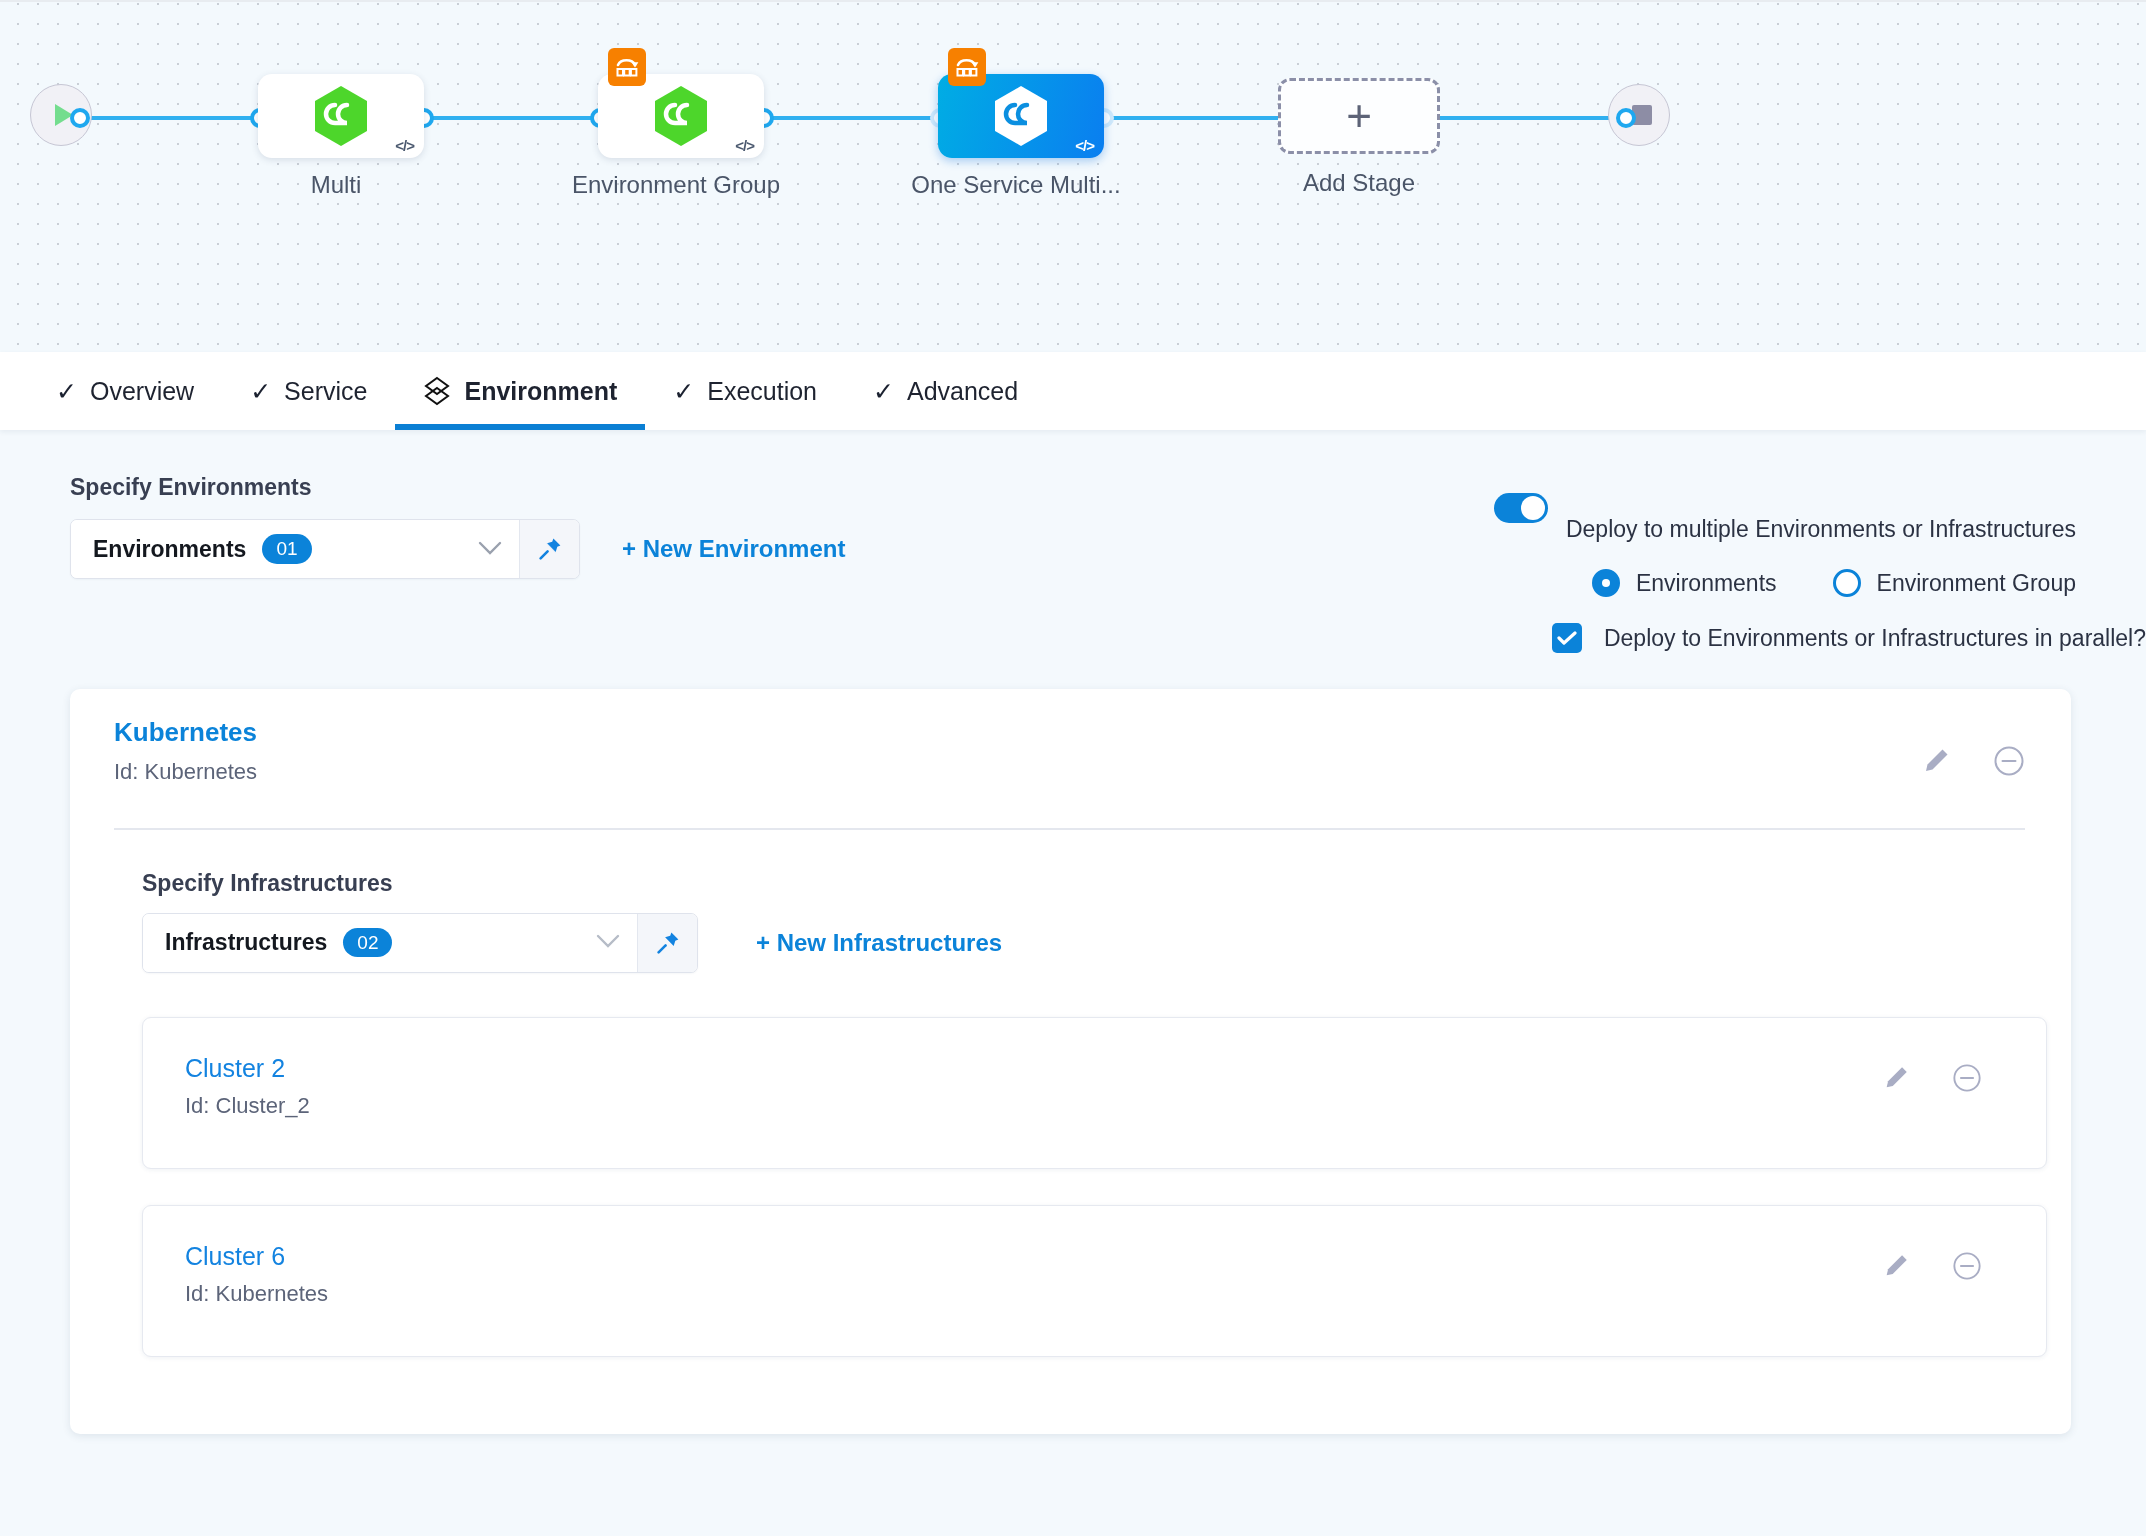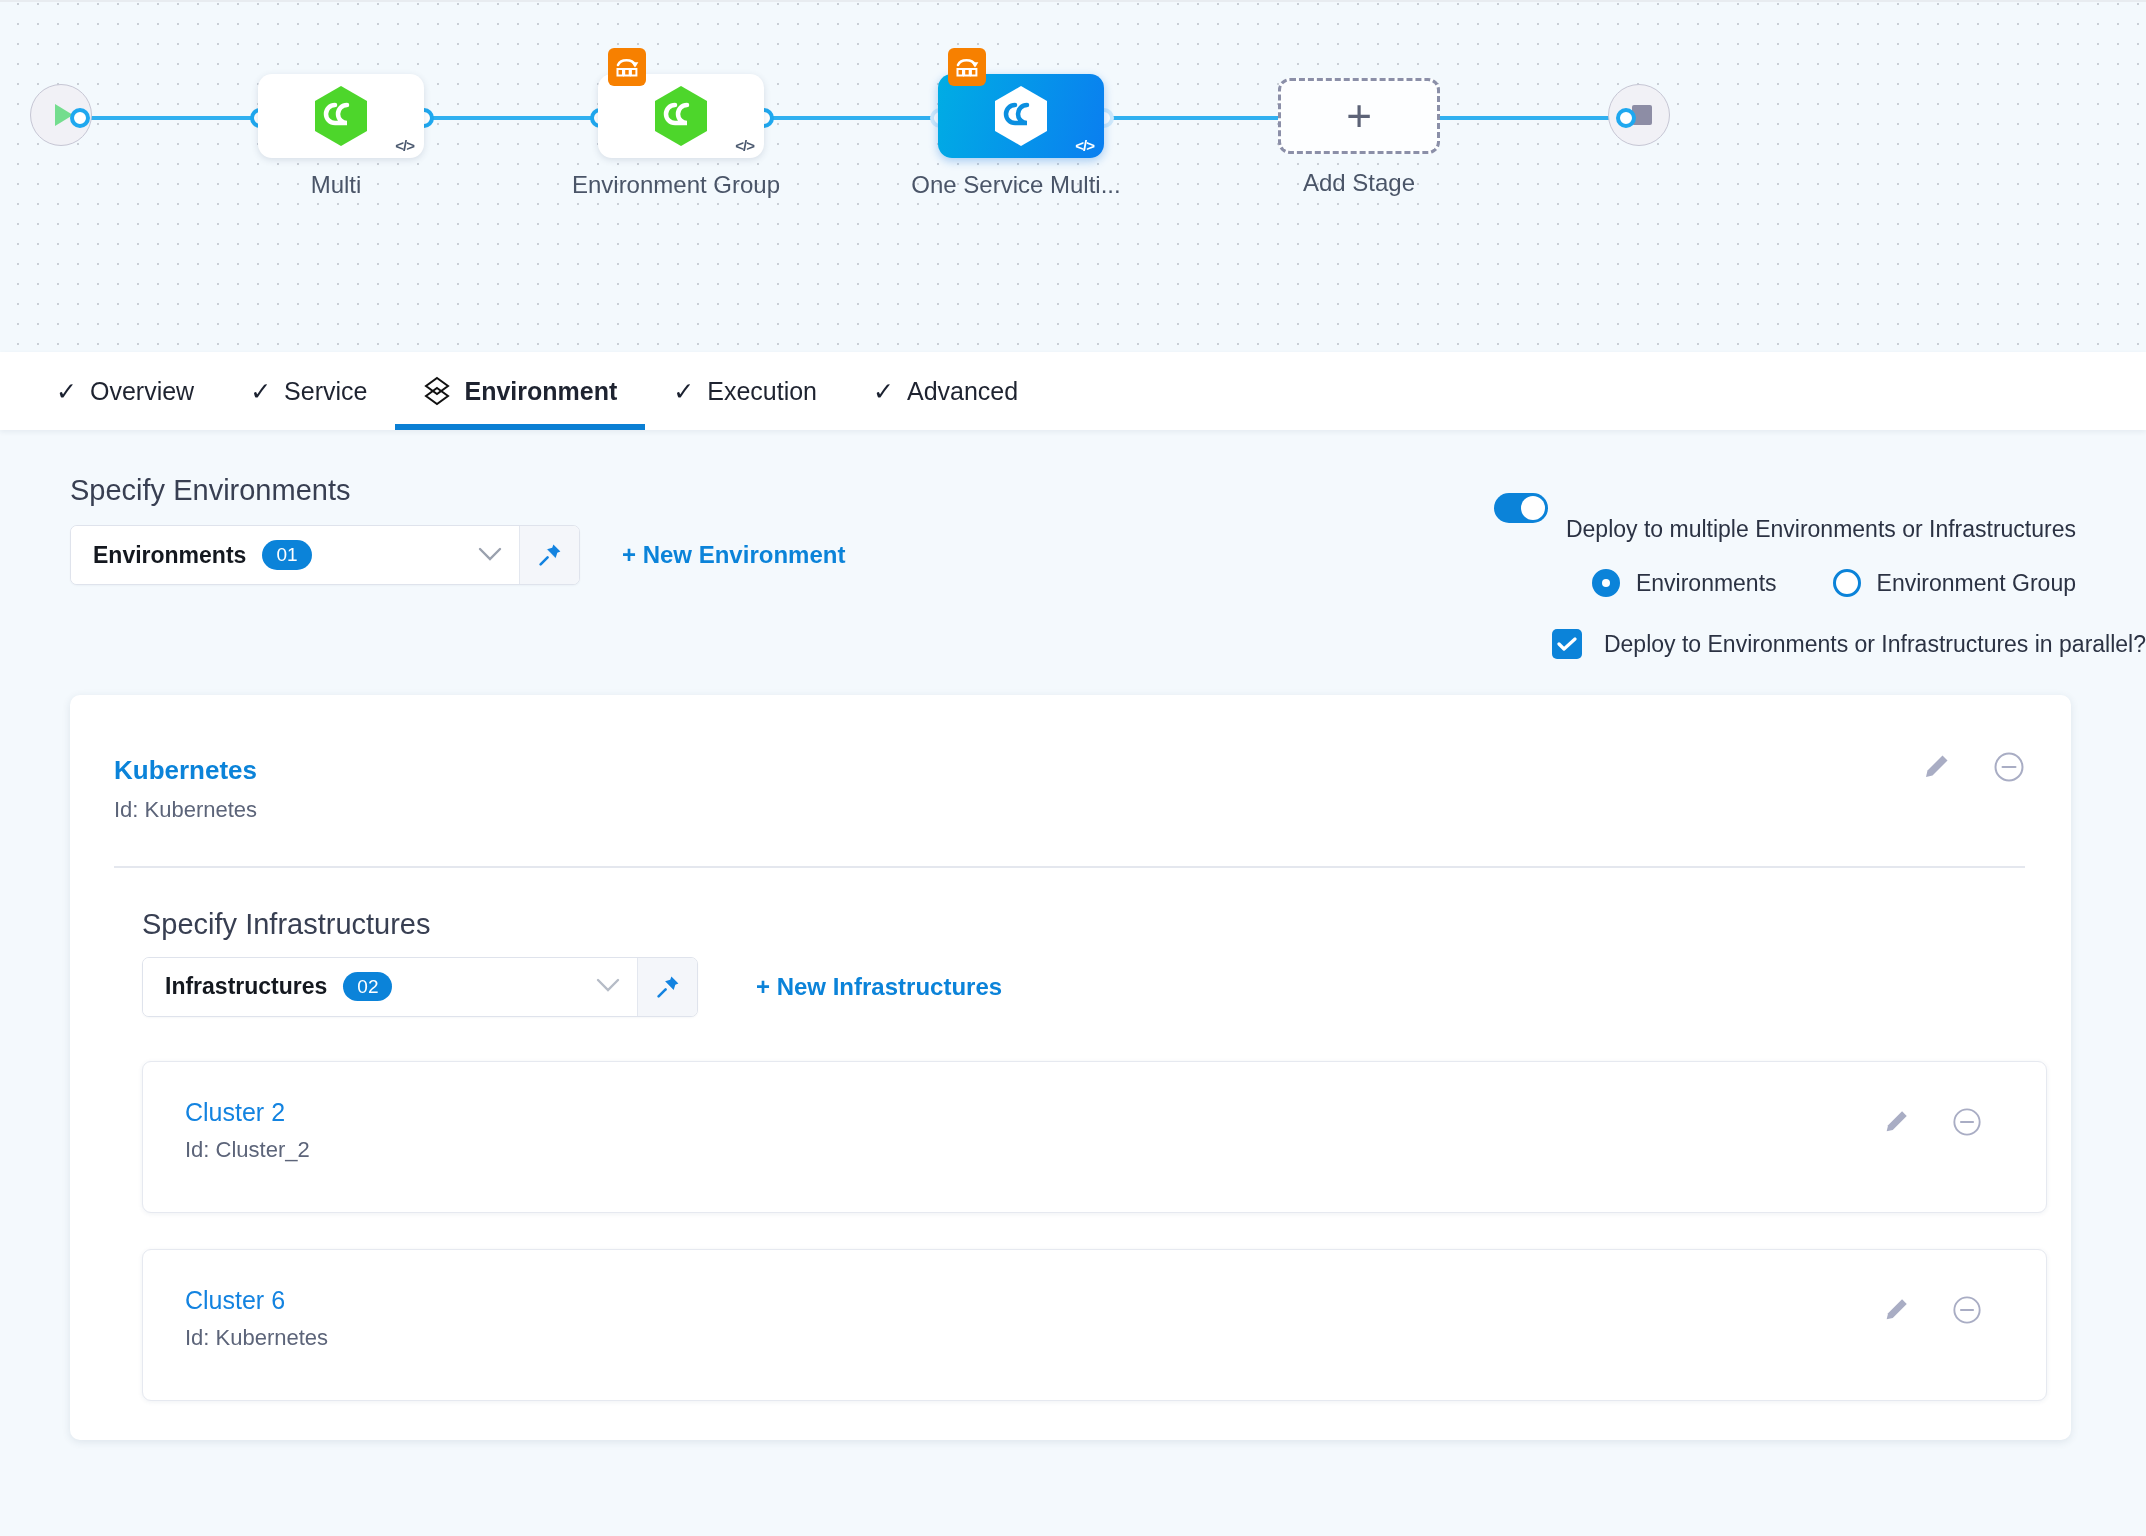--- a/index.html
+++ b/index.html
@@ -169,23 +169,23 @@
     height: calc(1536px - 352px - 78px);
     background: #f4f9fd;
   }
 
   .row-top {
     position: relative;
     padding: 44px 0 0 0;
   }
 
   .lbl {
-    font-size: 29px;
+    font-size: 23px;
     color: #383f52;
-    font-weight: 400;
+    font-weight: 700;
   }
 
   .sel-group {
     display: flex;
     align-items: stretch;
     width: 510px;
     border: 1.5px solid #dfe3ec;
     border-radius: 7px;
     background: #fff;
     overflow: hidden;
@@ -287,21 +287,21 @@
 
   
   .panel {
     position: relative;
     margin: 36px 0 0 70px;
     width: 2001px;
     min-height: 745px;
     background: #fff;
     border-radius: 10px;
     box-shadow: 0 2px 9px rgba(35,60,95,0.11);
-    padding: 60px 46px 0 44px;
+    padding: 28px 46px 0 44px;
   }
 
   .env-title {
     font-size: 26px;
     color: #0b83d9;
     font-weight: 700;
     cursor: pointer;
   }
   .env-id {
     font-size: 22px;

